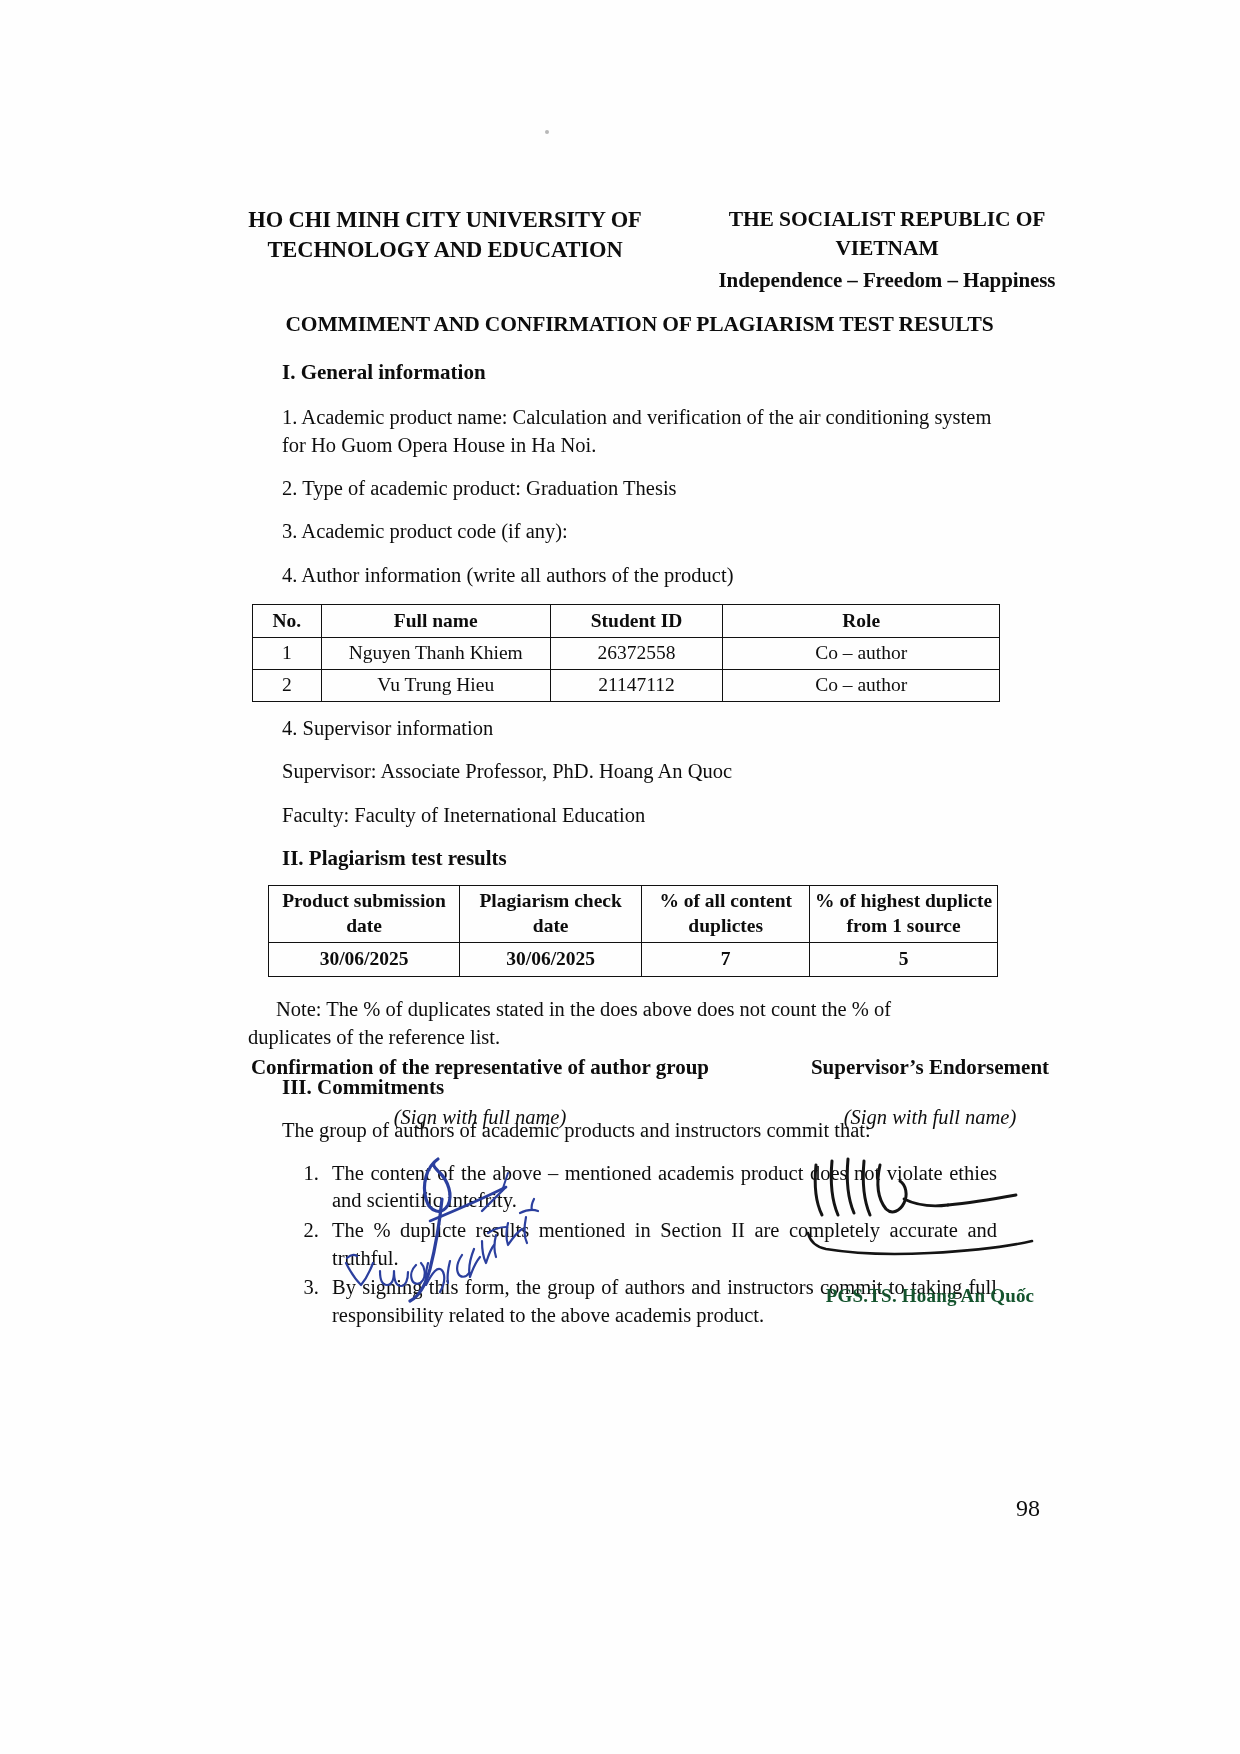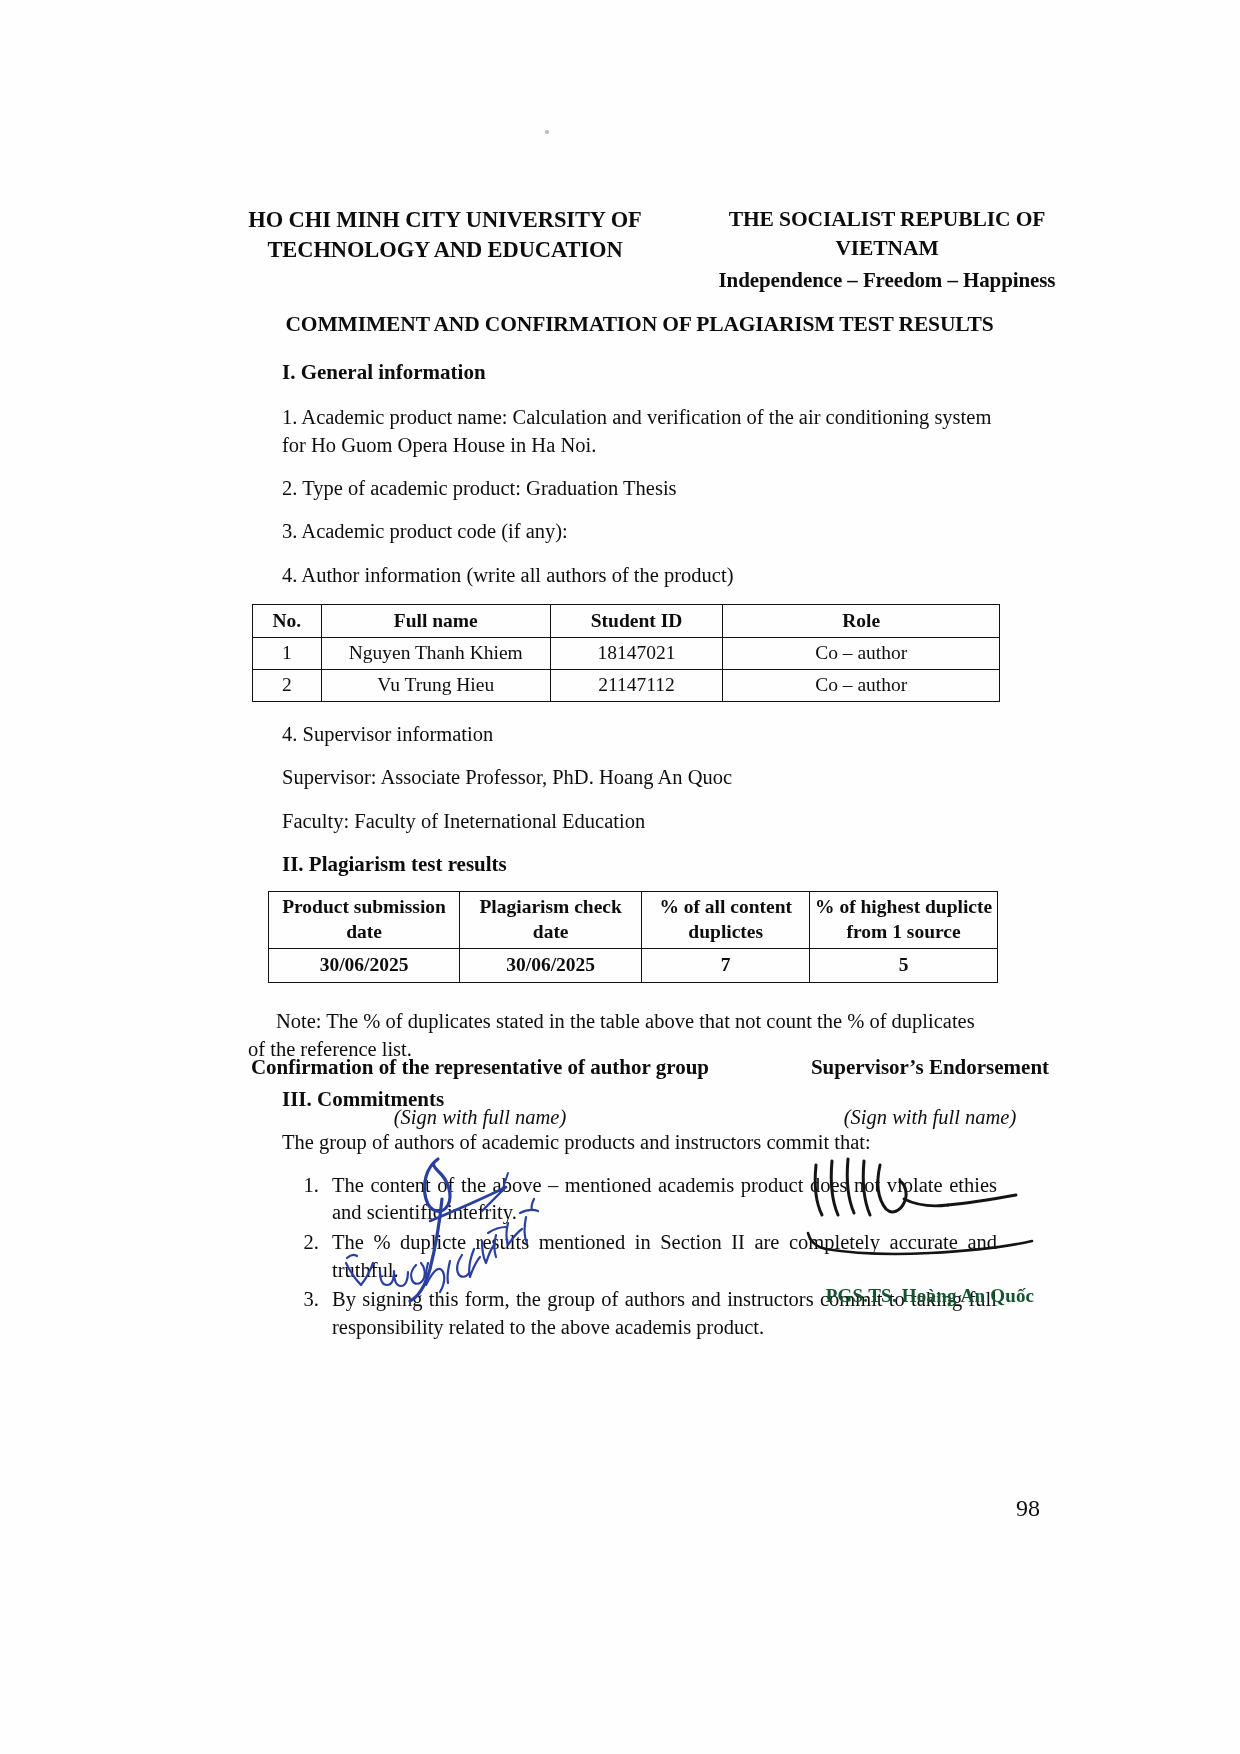--- a/index.html
+++ b/index.html
@@ -87,21 +87,21 @@
 
   .para {
     margin: 0 0 15px 0;
     text-align: left;
   }
   .para.wide {
     width: 712px;
   }
 
   
-  .tbl-wrap { margin: 0 0 20px 0; }
+  .tbl-wrap { margin: 0 0 14px 0; }
   table.doc-tbl {
     border-collapse: collapse;
     font-size: 19.5px;
   }
   table.doc-tbl th,
   table.doc-tbl td {
     border: 1.4px solid #111;
     padding: 2px 4px;
     text-align: center;
     line-height: 1.25;
@@ -237,21 +237,21 @@
               <th class="c-no">No.</th>
               <th class="c-name">Full name</th>
               <th class="c-sid">Student ID</th>
               <th class="c-role">Role</th>
             </tr>
           </thead>
           <tbody>
             <tr>
               <td class="c-no">1</td>
               <td class="c-name">Nguyen Thanh Khiem</td>
-              <td class="c-sid">18147021</td>
+              <td class="c-sid">26372558</td>
               <td class="c-role">Co – author</td>
             </tr>
             <tr>
               <td class="c-no">2</td>
               <td class="c-name">Vu Trung Hieu</td>
               <td class="c-sid">21147112</td>
               <td class="c-role">Co – author</td>
             </tr>
           </tbody>
         </table>
@@ -292,21 +292,21 @@
               <td class="p1">30/06/2025</td>
               <td class="p2">30/06/2025</td>
               <td class="p3">7</td>
               <td class="p4">5</td>
             </tr>
           </tbody>
         </table>
       </div>
     </div>
 
-    <div class="para" style="margin-left:-34px; width:730px; text-indent:28px;">Note: The % of duplicates stated in the table above that not count the % of duplicates of the reference list.</div>
+    <div class="para" style="margin-left:-34px; width:730px; text-indent:28px;">Note: The % of duplicates stated in the does above does not count the % of duplicates of the reference list.</div>
 
     <div class="sec-head" style="margin:22px 0 14px 0;">III. Commitments</div>
 
     <div class="para">The group of authors of academic products and instructors commit that:</div>
 
     <ol class="commit-list">
       <li>The content of the above – mentioned academis product does not violate ethies and scientific intefrity.</li>
       <li>The % duplicte results mentioned in Section II are completely accurate and truthful.</li>
       <li>By signing this form, the group of authors and instructors commit to taking full responsibility related to the above academis product.</li>
     </ol>

